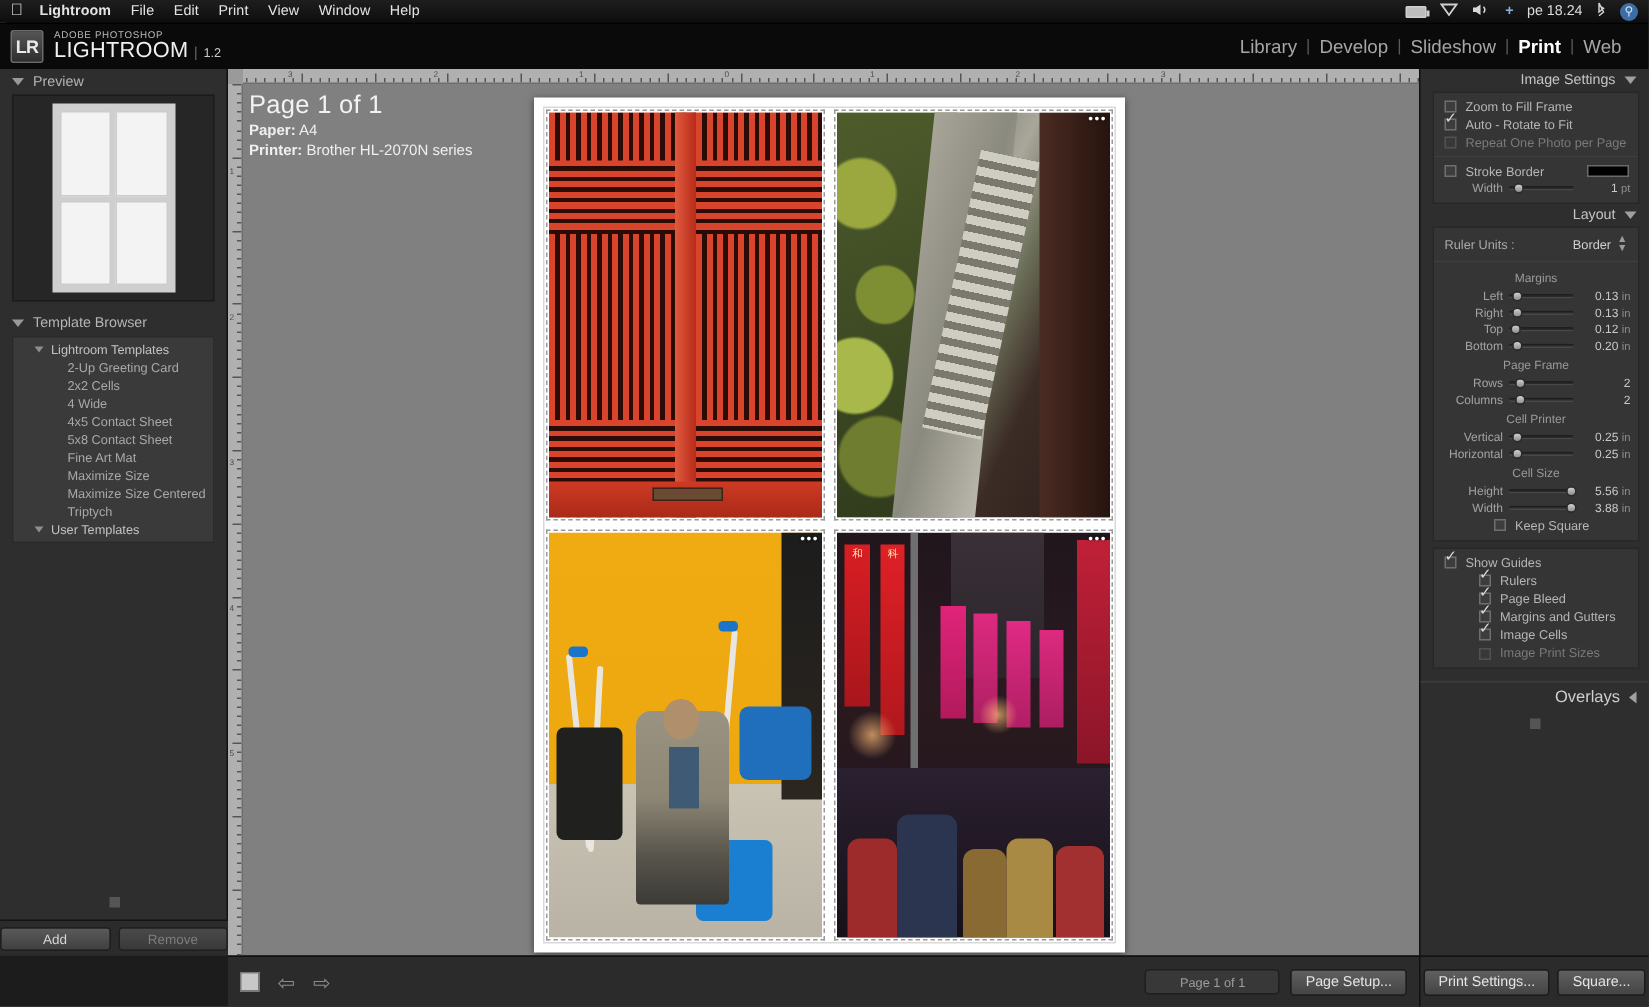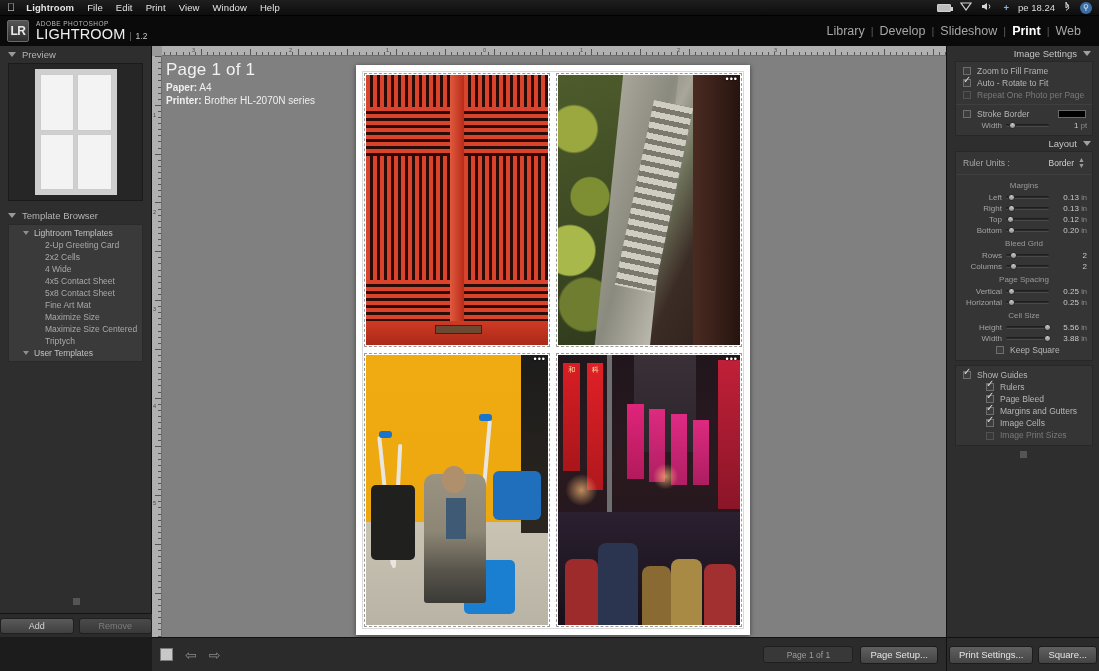--- a/index.html
+++ b/index.html
@@ -1009,37 +1009,37 @@
       <span class="sl-val"><span>0.12</span> <span class="sl-unit">in</span></span>
     </div>
     <div class="slider-row">
       <span class="sl-label">Bottom</span>
       <span class="sl-track">
           <span class="sl-knob" style="left:5%;"></span>
         </span>
       <span class="sl-val"><span>0.20</span> <span class="sl-unit">in</span></span>
     </div>
 
-    <div class="sect-label">Bleed Grid</div>
+    <div class="sect-label">Page Frame</div>
     <div class="slider-row">
       <span class="sl-label">Rows</span>
       <span class="sl-track">
           <span class="sl-knob" style="left:10%;"></span>
         </span>
       <span class="sl-val"><span>2</span></span>
     </div>
     <div class="slider-row">
       <span class="sl-label">Columns</span>
       <span class="sl-track">
           <span class="sl-knob" style="left:10%;"></span>
         </span>
       <span class="sl-val"><span>2</span></span>
     </div>
 
-    <div class="sect-label">Page Spacing</div>
+    <div class="sect-label">Cell Printer</div>
     <div class="slider-row">
       <span class="sl-label">Vertical</span>
       <span class="sl-track">
           <span class="sl-knob" style="left:5%;"></span>
         </span>
       <span class="sl-val"><span>0.25</span> <span class="sl-unit">in</span></span>
     </div>
     <div class="slider-row">
       <span class="sl-label">Horizontal</span>
       <span class="sl-track">
@@ -1089,20 +1089,24 @@
     <div class="chk-row" style="padding-left:30px;">
       <span class="cbx on"></span>
       <span>Image Cells</span>
     </div>
     <div class="chk-row dim" style="padding-left:30px;align-items:flex-end;">
       <span class="cbx dim"></span>
       <span>Image Print Sizes</span>
     </div>
   </div>
 
+  <div class="rp-head" style="margin-top:8px;border-top:1px solid #3c3c3c;padding-top:2px;height:20px;">
+    <span style="font-size:11px;color:#cfcfcf;">Overlays</span>
+    <span class="tri left"></span>
+  </div>
 
 
   <div class="rp-grip">
     <span class="grip-sq"></span>
   </div>
 </div>
 
 <div id="toolbar">
   <div id="tb-left">
     <span class="tb-sq"></span>

